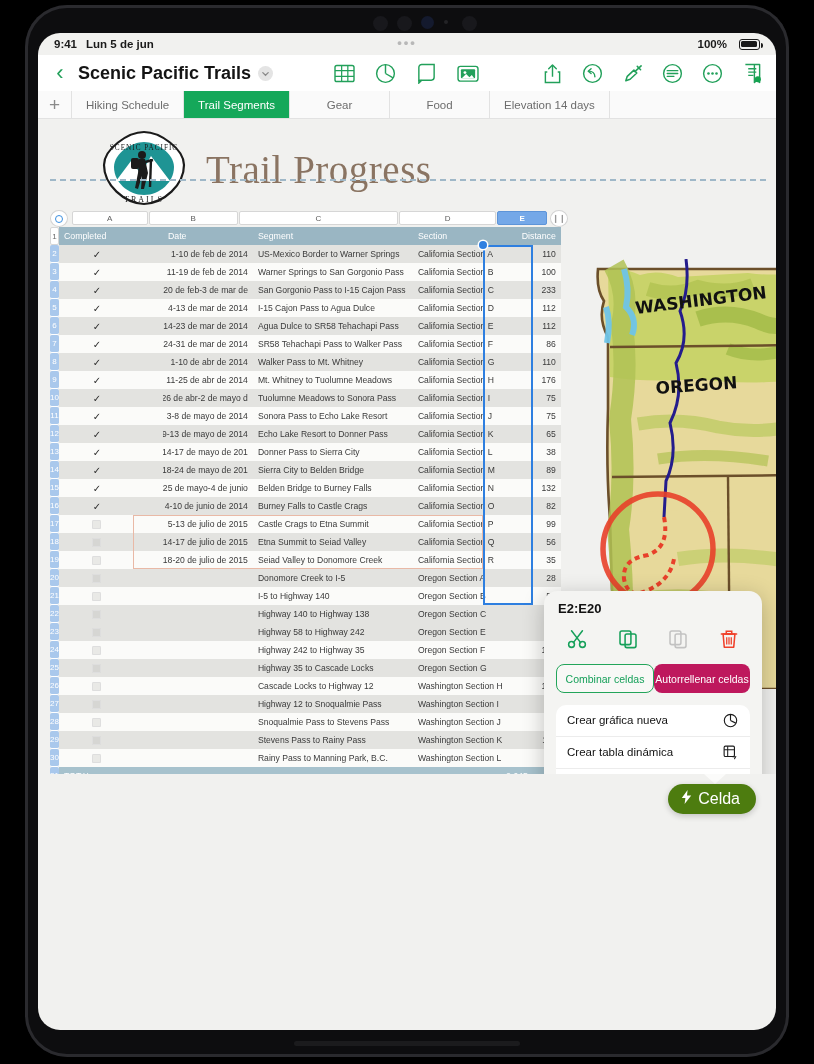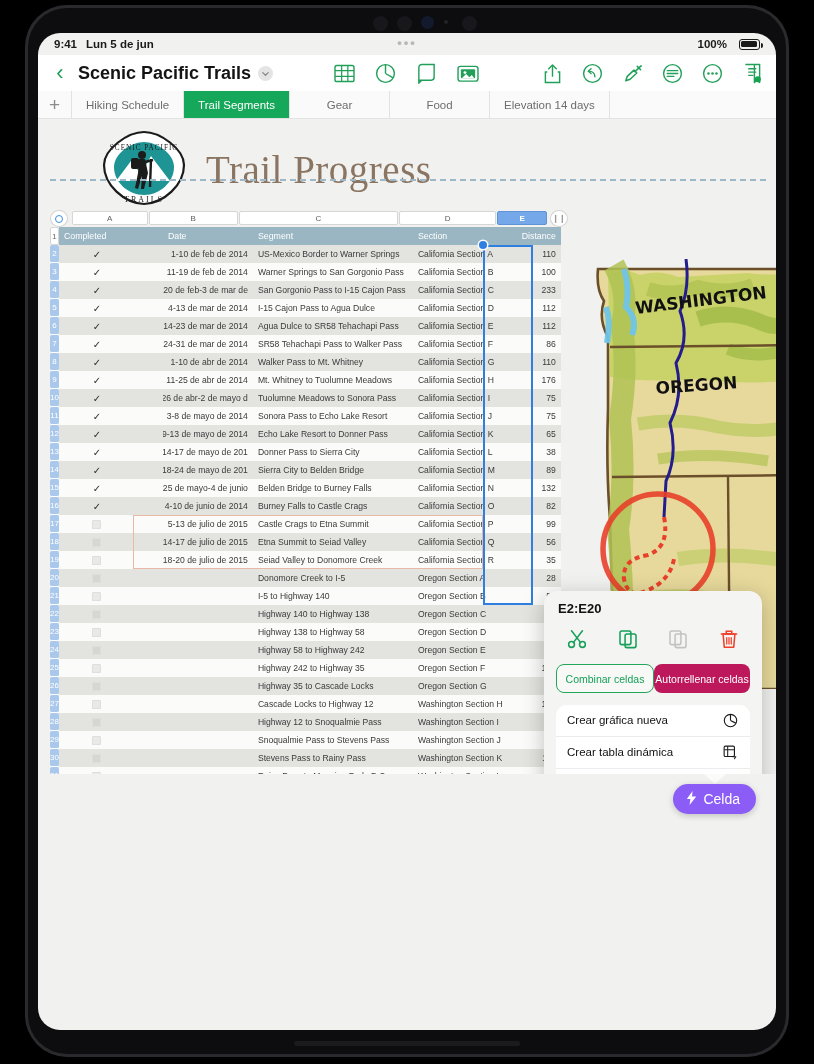--- a/index.html
+++ b/index.html
@@ -156,22 +156,22 @@
     border-bottom:1px solid #ececec; cursor:pointer;}
   .cm-item:last-child{ border-bottom:none; }
   .cm-item-label{ font-size:11.5px; color:#121212; flex:1; line-height:1.2;}
   .cm-item-icon{ width:17px; height:17px; display:flex; align-items:center;
     justify-content:center; color:#1b1b1b; margin-left:6px;}
 
   
   #bottom-bar{ position:absolute; left:0; bottom:0; width:738px; height:54px;
     background:#f1f1ef; }
   #cell-pill{ position:absolute; right:20px; bottom:14px; height:30px;
-    background:#8b5cf6; border-radius:16px; display:flex; align-items:center;
-    gap:6px; padding:0 16px 0 13px; color:#fff; font-size:14px;
+    background:#4d7c0f; border-radius:16px; display:flex; align-items:center;
+    gap:6px; padding:0 16px 0 13px; color:#fff; font-size:16px;
     box-shadow:0 2px 6px rgba(0,0,0,.2); cursor:pointer;margin-top:7px;}
   #cm-caret{ position:absolute; right:50px; bottom:44px; width:0;height:0;
     border-left:11px solid transparent; border-right:11px solid transparent;
     border-top:10px solid #fbfbfa;}
 </style>
 </head>
 <body>
 
 <div id="device-frame">
   <div id="camera-bar">
@@ -591,29 +591,20 @@
               </div>
               <div class="srow even">
                 <div class="cell c-a">
                   <span class="box"></span>
                 </div>
                 <div class="cell c-b"></div>
                 <div class="cell c-c">Highway 140 to Highway 138</div>
                 <div class="cell c-d">Oregon Section C</div>
                 <div class="cell c-e">74</div>
               </div>
-              <div class="srow odd">
-                <div class="cell c-a">
-                  <span class="box"></span>
-                </div>
-                <div class="cell c-b"></div>
-                <div class="cell c-c">Highway 138 to Highway 58</div>
-                <div class="cell c-d">Oregon Section D</div>
-                <div class="cell c-e">60</div>
-              </div>
               <div class="srow even">
                 <div class="cell c-a">
                   <span class="box"></span>
                 </div>
                 <div class="cell c-b"></div>
                 <div class="cell c-c">Highway 58 to Highway 242</div>
                 <div class="cell c-d">Oregon Section E</div>
                 <div class="cell c-e">76</div>
               </div>
               <div class="srow odd">

